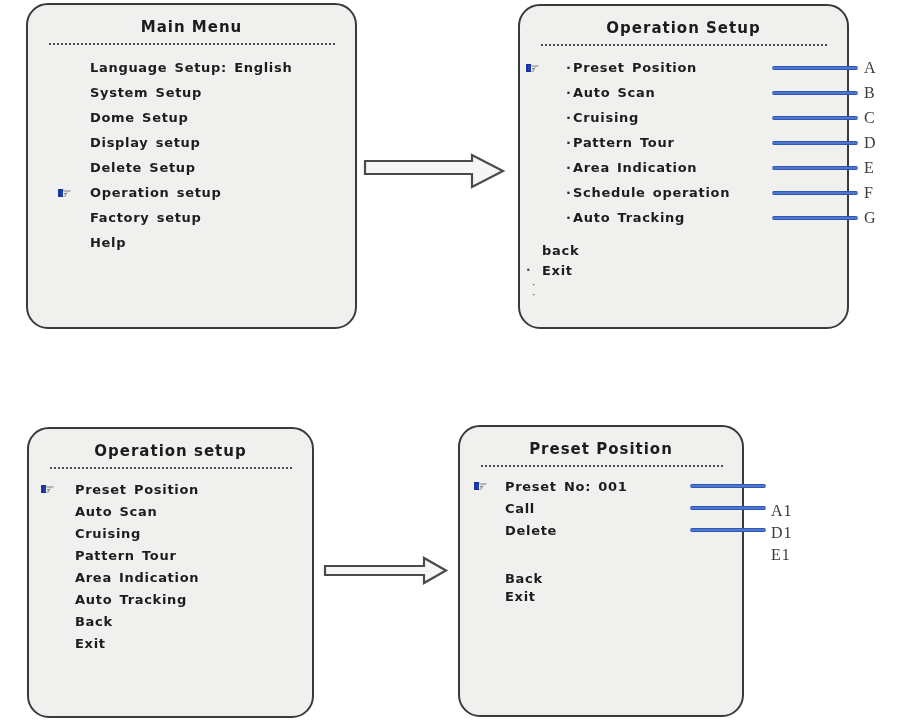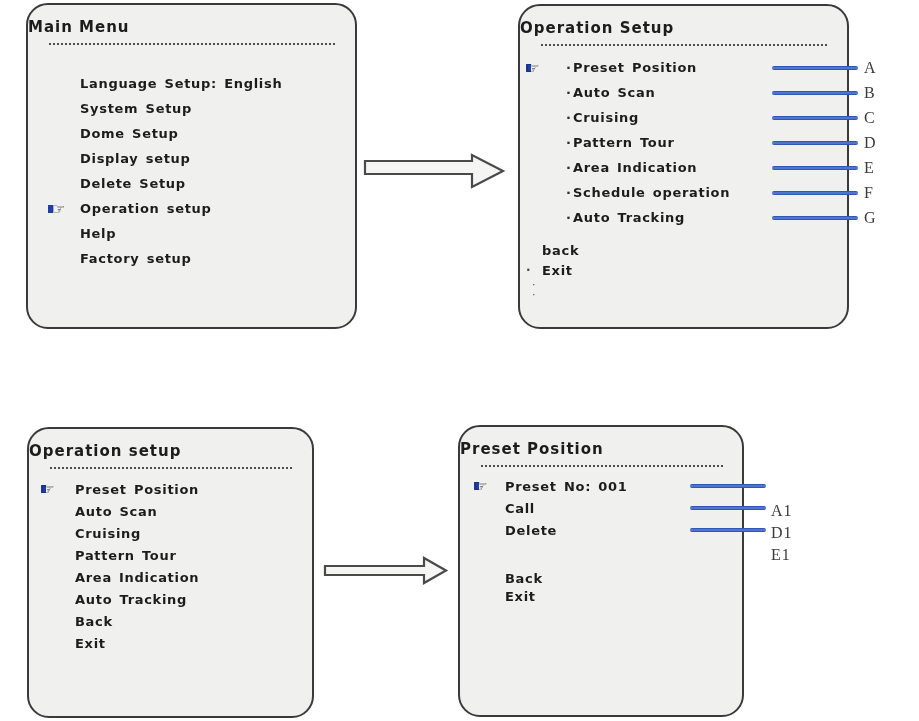--- a/index.html
+++ b/index.html
@@ -5,28 +5,28 @@
   html,body{margin:0;padding:0;}
   body{width:919px;height:721px;background:#ffffff;font-family:"DejaVu Sans",sans-serif;position:relative;overflow:hidden;}
   .stage{position:absolute;inset:0;}
 
   .panel{position:absolute;background:#f0f0ef;border:2px solid #3a3a3a;border-radius:22px;}
   .panel-main   {left:26px; top:3px;  width:327px;height:322px;}
   .panel-op-top {left:518px;top:4px;  width:327px;height:321px;}
   .panel-op-bot {left:27px; top:427px;width:283px;height:287px;}
   .panel-preset {left:458px;top:425px;width:282px;height:288px;}
 
-  .panel-title{font-size:15px;font-weight:700;letter-spacing:1px;color:#1c1c1c;margin-top:13px;line-height:18px;}
+  .panel-title{text-align:center;font-size:15px;font-weight:700;letter-spacing:1px;color:#1c1c1c;margin-top:13px;line-height:18px;}
   .dashed{height:2px;margin:7px 19px 0 21px;background:repeating-linear-gradient(90deg,#4d4d4d 0 2px,transparent 2px 4px);}
 
   .menu{list-style:none;margin:0;padding:0;}
   .row{position:relative;display:flex;align-items:center;font-size:13px;font-weight:700;letter-spacing:0.7px;word-spacing:2px;color:#1c1c1c;white-space:nowrap;}
 
   
-  .panel-main   .menu{margin-top:26px;padding-left:20px;text-align:right;} .panel-main .row{height:25px;} .panel-main .slot{width:32px;}
+  .panel-main   .menu{margin-top:10px;padding-left:30px;} .panel-main .row{height:25px;} .panel-main .slot{width:32px;}
   .panel-op-top .menu{margin-top:9px; padding-left:6px;}  .panel-op-top .row{height:25px;} .panel-op-top .slot{width:40px;}
   .panel-op-bot .menu{margin-top:9px; padding-left:12px;} .panel-op-bot .row{height:22px;} .panel-op-bot .slot{width:34px;}
   .panel-preset .menu{margin-top:8px; padding-left:14px;} .panel-preset .row{height:22px;} .panel-preset .slot{width:31px;}
 
   .panel-op-top .footer{margin-top:10px;padding-left:6px;}  .panel-op-top .footer .row{height:20px;} .panel-op-top .footer .slot{width:16px;}
   .panel-preset .footer{margin-top:28px;padding-left:14px;} .panel-preset .footer .row{height:18px;} .panel-preset .footer .slot{width:31px;}
 
   .slot{display:inline-flex;align-items:center;flex:none;}
   .hand{position:relative;width:18px;height:16px;line-height:16px;font-size:15px;color:#111;}
   .hand .cuff{position:absolute;left:0;top:4px;width:5px;height:8px;background:#1d3cae;}
@@ -100,28 +100,28 @@
             <span class="hand"><i class="cuff"></i><b class="hglyph">☞</b></span>
           </span>
           <span class="label">Operation setup</span>
         </div>
 
 
         <div class="row">
           <span class="slot">
             <span class="hand" style="visibility: hidden;"><b class="hglyph">☞</b></span>
           </span>
+          <span class="label">Factory setup</span>
+        </div>
+
+        <div class="row">
+          <span class="slot">
+            <span class="hand" style="visibility: hidden;"><b class="hglyph">☞</b></span>
+          </span>
           <span class="label">Help</span>
-        </div>
-
-        <div class="row">
-          <span class="slot">
-            <span class="hand" style="visibility: hidden;"><b class="hglyph">☞</b></span>
-          </span>
-          <span class="label">Factory setup</span>
         </div>
       </div>
   </section>
 
   <section class="panel panel-op-top">
     <div class="panel-title">Operation Setup</div>
     <div class="dashed"></div>
     <div class="menu">
 
         <div class="row">

